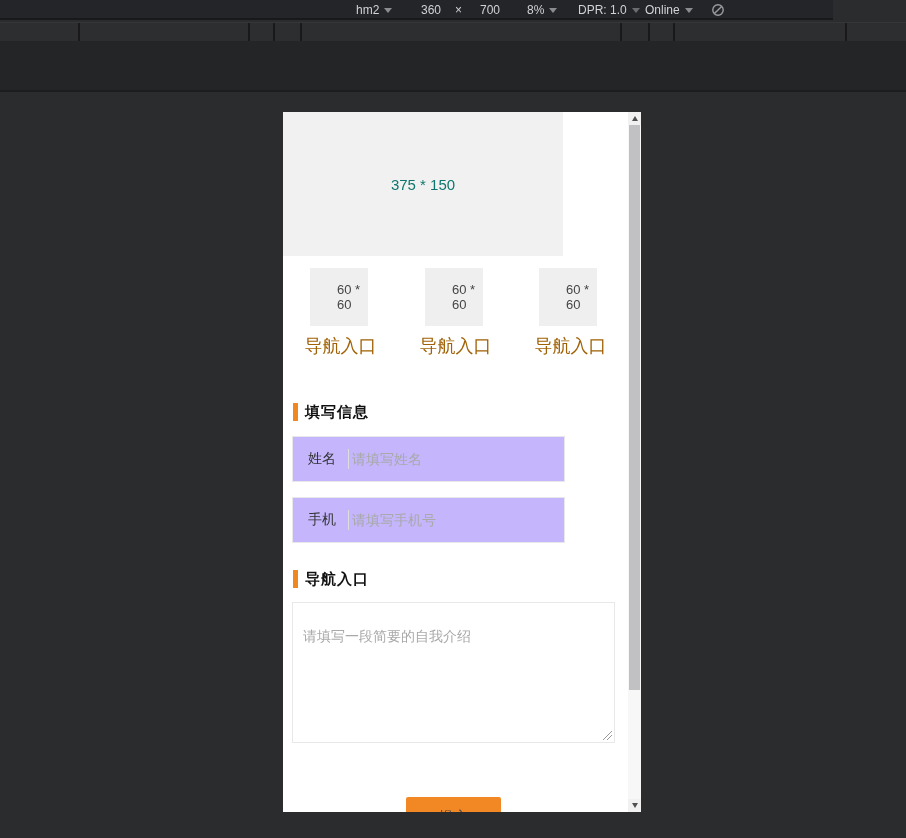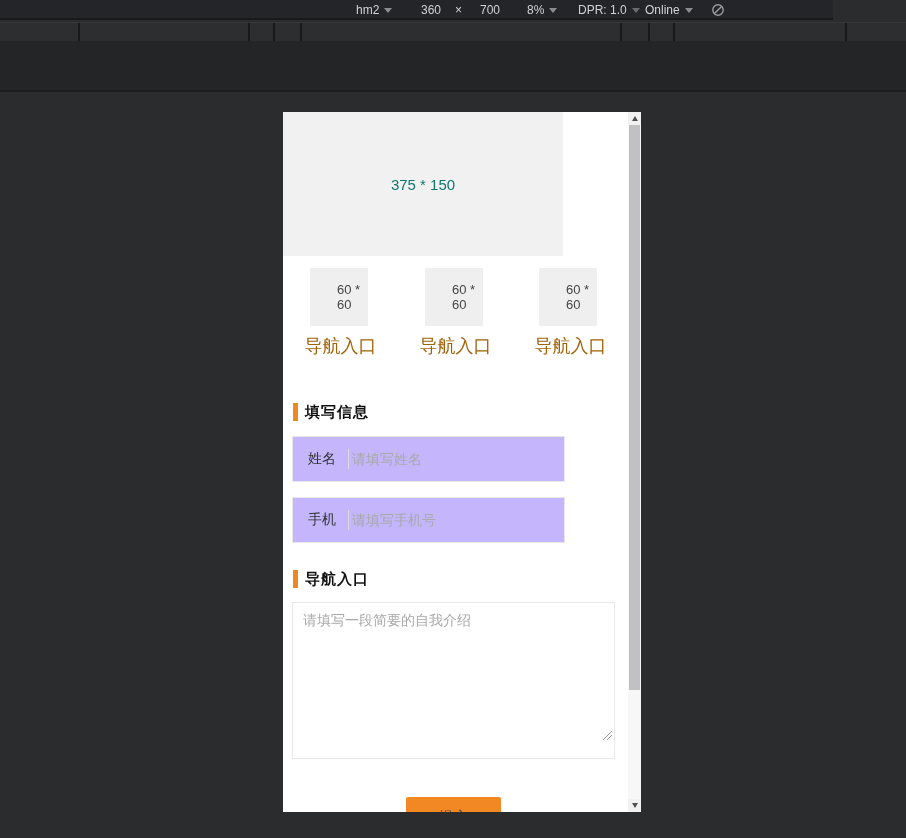--- a/index.html
+++ b/index.html
@@ -74,22 +74,22 @@
   }
   .field-label { font-size:14px; color:#333333; margin-left:15px; width:30px; flex:none; }
   .field-divider { width:1px; height:20px; background:#dddddd; margin:0 0 0 10px; flex:none; }
   .field-input {
     border:none; outline:none; flex:1; height:40px; margin-left:3px;
     font-size:14px; color:#333; font-family:inherit; background:transparent;
   }
   .field-input::placeholder { color:#a9a9a9; }
 
   .intro-textarea {
-    position:absolute; left:9px; top:490px; width:323px; height:157px;
-    border:1px solid #e8e8ea; padding:9px 10px; resize:none;
+    position:absolute; left:9px; top:490px; width:323px; height:141px;
+    border:1px solid #e8e8ea; padding:25px 10px; resize:none;
     font-size:14px; color:#333; font-family:Liberation Mono, monospace; outline:none;
   }
   .intro-textarea::placeholder { color:#a9a9a9; }
   .resize-grip { position:absolute; left:318px; top:617px; width:12px; height:12px; pointer-events:none; }
 
   .submit-button {
     position:absolute; left:123px; top:685px; width:95px; height:40px;
     background:#f18824; border:none; border-radius:2px;
     font-size:15px; color:#4a4a4a; font-family:inherit;
     display:flex; align-items:center; justify-content:center; cursor:pointer;

